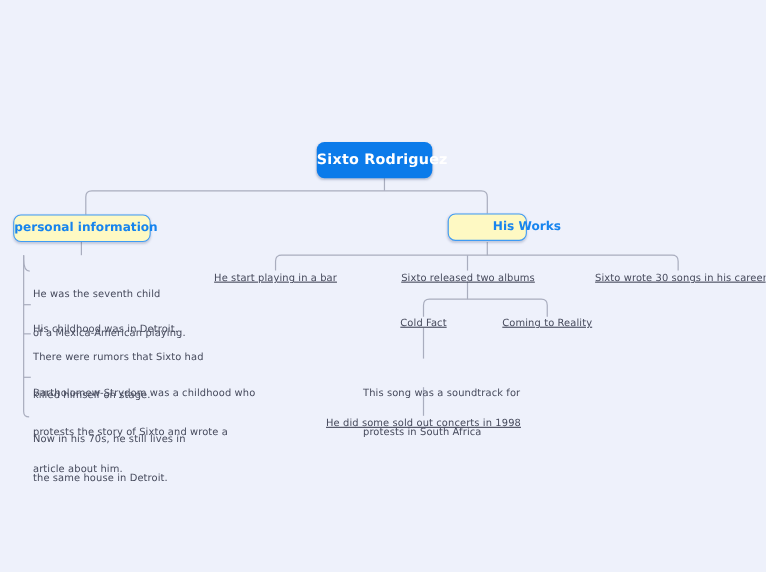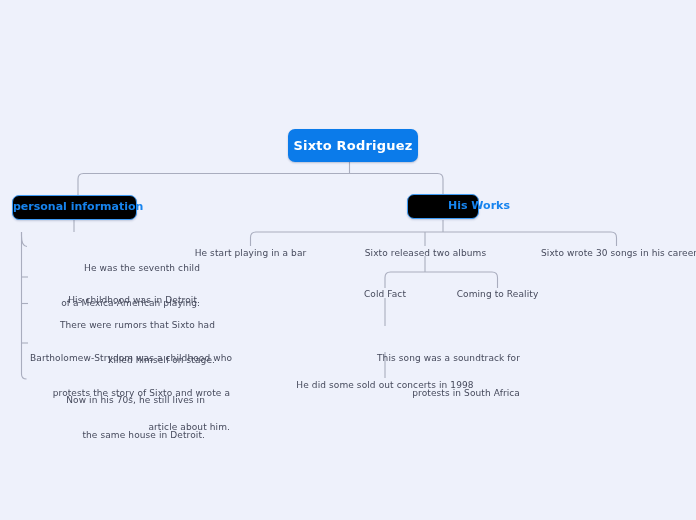--- a/index.html
+++ b/index.html
@@ -38,42 +38,43 @@
     font-size: 13px;
     border-radius: 7px;
     text-align: center;
     line-height: 33px;
     height: 33px;
     box-shadow: 0 1px 2px rgba(40,60,110,0.28);
     letter-spacing: 0.2px;
   }
   
   .node-branch {
-    background: #000000;
+    background: #fef9c3;
     color: #1784ee;
     font-weight: bold;
     font-size: 11px;
     border: 1.6px solid #3f9bf4;
     border-radius: 7px;
     line-height: 21px;
     height: 25px;
     box-shadow: 0 1px 2px rgba(40,60,110,0.22);
   }
   
   .node-leaf {
     color: #464a5c;
     font-size: 9px;
     line-height: 11.5px;
     letter-spacing: 0.1px;
   }
   .node-leaf.center {
     text-align: center;
+    text-decoration: underline;
   }
   .node-leaf.left {
-    text-align: right;
+    text-align: left;
   }
 </style>
 </head>
 <body>
 
 <div id="canvas">
 
   <svg id="connectors" viewBox="0 0 696 520" xmlns="http://www.w3.org/2000/svg">
     <g fill="none" stroke="#a9adbe" stroke-width="1.1">
 
@@ -96,21 +97,21 @@
 
       <path d="M425,256 L425,272"></path>
       <path d="M385,288 L385,277.5 Q385,272 390.5,272 L492,272 Q497.5,272 497.5,277.5 L497.5,288"></path>
 
       <path d="M385,298 L385,326"></path>
 
       <path d="M385,352 L385,378"></path>
     </g>
   </svg>
 
-  <div class="node node-root" style="left:288px; top:129px; width:130px;">Sixto Rodriguez</div>
+  <div class="node node-root" style="left:288px; top:129px; width:105px;">Sixto Rodriguez</div>
 
   <div class="node node-branch" style="left:12px; top:195px; width:125px;">personal information</div>
 
   <div class="node node-branch" style="left:407px; top:194px; width:72px;padding-left:40px;">His Works</div>
 
   <div class="node node-leaf left" style="left:30px; top:240px; width:170px;">
     <div>He was the seventh child</div>
     <div>of a Mexica-American playing.</div>
   </div>
 

